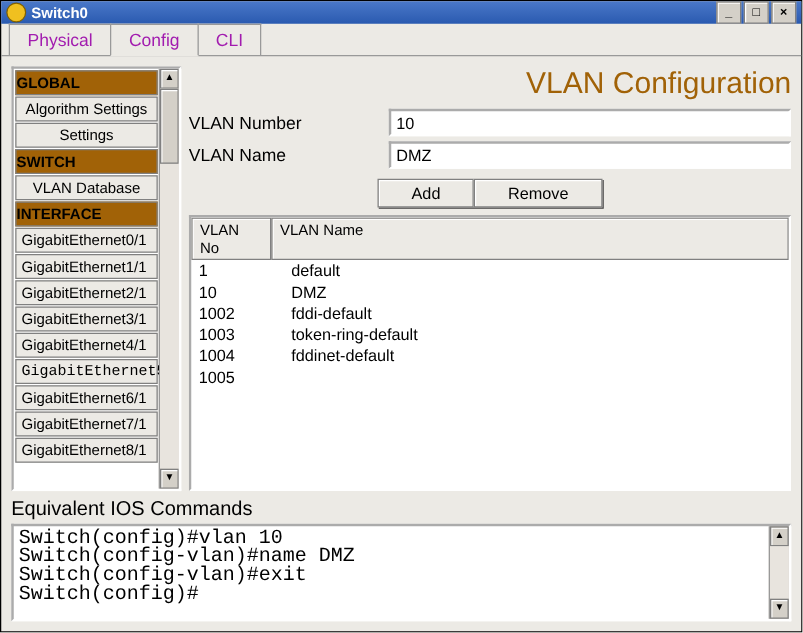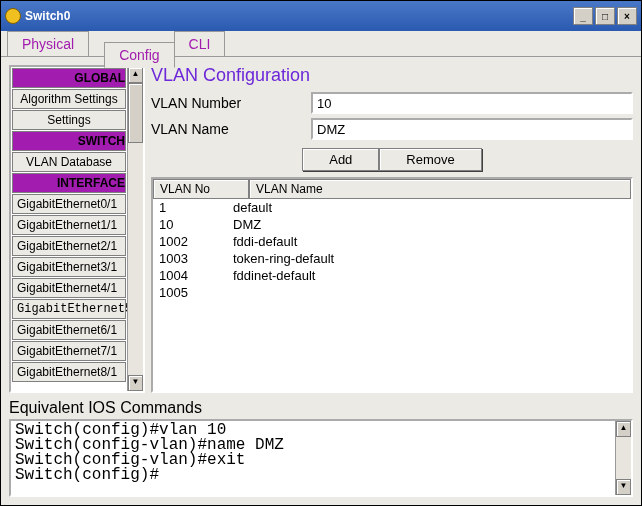--- a/index.html
+++ b/index.html
@@ -1,45 +1,45 @@
 <!DOCTYPE html>
 <html><head>
 <meta charset="utf-8">
 <style>
 * { box-sizing: border-box; margin: 0; padding: 0; font-family: Tahoma, sans-serif; font-size: 12px; }
 body { background: #eceae5; }
 .window { width: 642px; height: 506px; border: 1px solid #000; background: #eceae5; display: flex; flex-direction: column; }
-.titlebar { background: linear-gradient(#4a78c8,#2a5ab0); color: #fff; height: 30px; display: flex; align-items: center; padding: 0 4px; }
+.titlebar { background: linear-gradient(#4a78c8,#2a5ab0); color: #fff; height: 18px; display: flex; align-items: center; padding: 0 4px; }
 .titlebar .icon { width: 16px; height: 16px; background: #f0c020; border-radius: 50%; margin-right: 4px; border: 1px solid #806000; }
 .titlebar .title { flex: 1; font-weight: bold; font-size: 12px; }
 .winbtn { width: 20px; height: 18px; background: #d4d0c8; border: 1px solid #808080; margin-left: 2px; display: flex; align-items: center; justify-content: center; font-size: 10px; font-weight: bold; color: #000; cursor: pointer; box-shadow: inset 1px 1px 0 #fff; }
 .tabs { height: 26px; display: flex; align-items: flex-end; padding: 4px 6px 0 6px; border-bottom: 1px solid #999; }
 .tab { padding: 4px 14px; border: 1px solid #999; border-bottom: none; background: #eceae5; margin-right: -1px; cursor: pointer; font-size: 14px; color: #a21caf; }
-.tab.active { background: #eceae5; border-bottom: 1px solid #eceae5; position: relative; top: 12px; margin-left: 16px; }
+.tab.active { background: #eceae5; border-bottom: 1px solid #eceae5; position: relative; top: 1px; }
 .content { flex: 1; display: flex; flex-direction: column; padding: 8px; gap: 6px; overflow: hidden; }
 .main-area { flex: 1; display: flex; gap: 6px; overflow: hidden; }
 .sidebar { width: 136px; border: 2px inset #fff; background: #fff; display: flex; overflow: hidden; }
 .sidebar-list { flex: 1; overflow: auto; }
-.sidebar-hdr { background: #a21caf; border: 1px solid #808080; text-align: right; font-weight: bold; padding: 2px 0; margin: 1px; }
+.sidebar-hdr { background: #a16207; border: 1px solid #808080; text-align: left; font-weight: bold; padding: 2px 0; margin: 1px; }
 .sidebar-item { border: 1px solid #808080; background: #eceae5; padding: 2px 4px; margin: 1px; cursor: pointer; white-space: nowrap; text-align: center; }
 .sidebar-scroll { width: 16px; background: #d4d0c8; display: flex; flex-direction: column; border-left: 1px solid #999; }
 .sb-btn { height: 16px; background: #d4d0c8; border: 1px solid #808080; box-shadow: inset 1px 1px 0 #fff; font-size: 8px; text-align: center; line-height: 12px; cursor: pointer; }
 .sb-track { flex: 1; background: #e8e4de; }
 .sb-thumb { height: 60px; background: #d4d0c8; border: 1px solid #808080; box-shadow: inset 1px 1px 0 #fff; cursor: pointer; }
 .right-pane { flex: 1; display: flex; flex-direction: column; overflow: hidden; }
-.section-title { font-size: 18px; text-align: left; margin-bottom: 6px; color: #6d28d9; }
+.section-title { font-size: 24px; text-align: right; margin-bottom: 6px; color: #a16207; }
 .form-row { display: flex; align-items: center; margin-bottom: 4px; }
 .form-label { width: 160px; font-size: 14px; }
 .form-input { flex: 1; border: 2px inset #fff; background: #fff; padding: 2px 4px; font-size: 13px; height: 22px; }
 .btn-row { display: flex; justify-content: center; margin: 4px 0 6px 0; }
 .btn { padding: 3px 26px; background: #eceae5; border: 1px solid #808080; box-shadow: 1px 1px 0 #404040, inset 1px 1px 0 #fff; cursor: pointer; font-size: 13px; }
 .table-wrap { flex: 1; border: 2px inset #fff; background: #fff; display: flex; flex-direction: column; overflow: hidden; }
 .table-head { display: flex; background: #eceae5; }
 .th { border: 1px solid #808080; padding: 2px 6px; box-shadow: inset 1px 1px 0 #fff; background: #eceae5; }
-.th1 { width: 96px; }
+.th1 { width: 64px; }
 .th2 { flex: 1; }
 .table-body { flex: 1; overflow: auto; }
 .tr { display: flex; padding: 1px 0; }
 .td1 { width: 80px; padding: 0 6px; font-size: 13px; }
 .td2 { flex: 1; font-size: 13px; }
 .ios-section { }
 .ios-title { font-size: 16px; margin-bottom: 2px; }
 .ios-box { border: 2px inset #fff; background: #fff; height: 78px; display: flex; }
 .ios-text { flex: 1; padding: 2px 4px; font-family: "Courier New", monospace; font-size: 16px; white-space: pre; overflow: hidden; line-height: 15px; }
 .ios-scroll { width: 16px; background: #d4d0c8; display: flex; flex-direction: column; border-left: 1px solid #999; }

